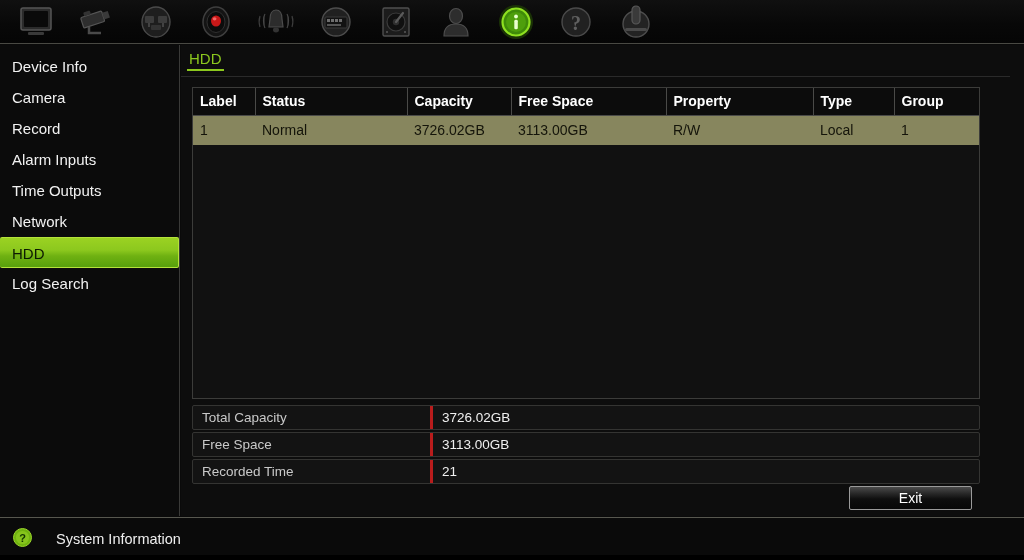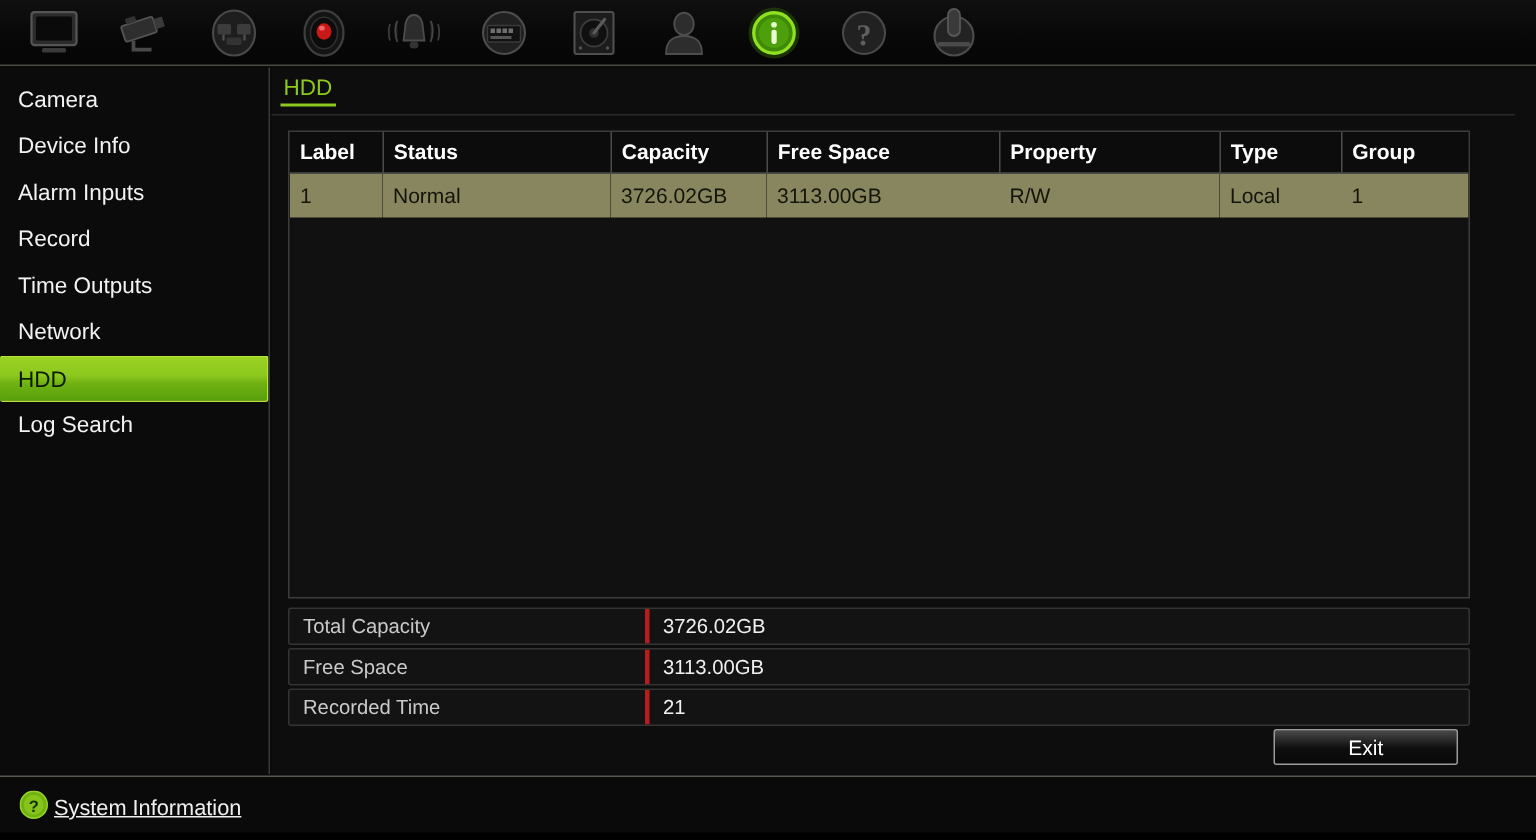--- a/index.html
+++ b/index.html
@@ -235,23 +235,22 @@
     background: #0a0a0a;
     border-top: 1px solid #57574f;
     display: flex;
     align-items: center;
     padding-left: 13px;
     box-sizing: border-box;
   }
   .status-text {
     font-size: 14.5px;
     color: #efefef;
-    margin-left: 4px;
-    white-space: nowrap;
-    text-decoration: underline;
+    margin-left: 24px;
+    white-space: nowrap;
   }
   .footer-strip {
     position: absolute;
     left: 0; bottom: 0;
     width: 1024px;
     height: 5px;
     background: #000;
   }
 </style>
 </head>
@@ -360,24 +359,24 @@
     <div class="tb-item">
       <svg width="40" height="36" viewBox="0 0 40 36">
         <ellipse cx="20" cy="20" rx="13" ry="13" fill="#232323" stroke="#4d4d4d" stroke-width="1.4"></ellipse>
         <rect x="16" y="2" width="8" height="18" rx="4" fill="#3a3a3a" stroke="#585858" stroke-width="1.2"></rect>
         <rect x="9" y="24" width="22" height="3" rx="1.5" fill="#4a4a4a"></rect>
       </svg>
     </div>
   </div>
 
   <div class="sidebar">
+    <div class="side-item">Device Info</div>
     <div class="side-item">Camera</div>
-    <div class="side-item">Device Info</div>
+    <div class="side-item">Record</div>
     <div class="side-item">Alarm Inputs</div>
-    <div class="side-item">Record</div>
     <div class="side-item">Time Outputs</div>
     <div class="side-item">Network</div>
     <div class="side-item active">HDD</div>
     <div class="side-item">Log Search</div>
   </div>
 
   <div class="main">
 
     <div class="tabbar">
       <div class="tab">HDD</div>

